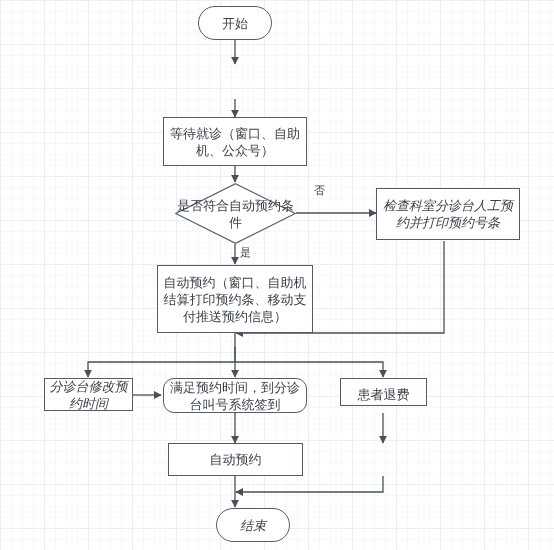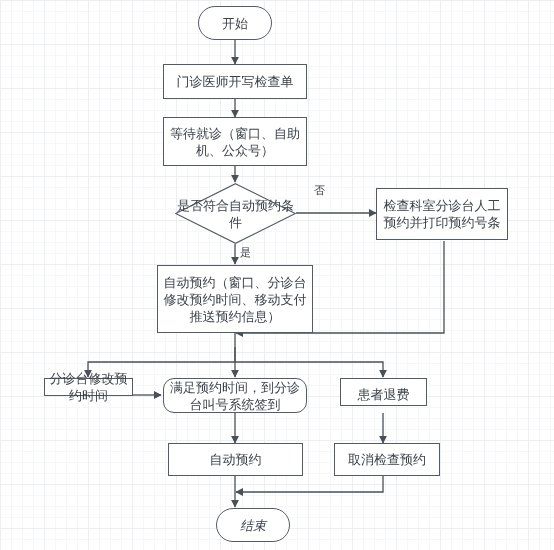--- a/index.html
+++ b/index.html
@@ -111,67 +111,61 @@
       <path d="M 235 476 L 235 507"></path>
 
       <path d="M 383 476 L 383 492 L 236 492"></path>
     </g>
   </svg>
 
   <div class="node terminal" style="left:198px; top:6px; width:74px; height:34px;">
     <span>开始</span>
   </div>
 
-  <div class="node" style="left:163px; top:64px; width:144px; height:35px;">
-    <span>门诊医师开写检查单</span>
-  </div>
 
   <div class="node" style="left:163px; top:117px; width:144px; height:49px;">
     <span>等待就诊（窗口、自助机、公众号）</span>
   </div>
 
   <div class="node decision" style="left:175px; top:183px; width:121px; height:61px;">
     <svg width="121" height="61" viewBox="0 0 121 61">
       <polygon points="60.5,0.7 120.3,30.5 60.5,60.3 0.7,30.5" fill="#ffffff" stroke="#555b66" stroke-width="1.2"></polygon>
     </svg>
     <span class="dtext">是否符合自动预约条件</span>
   </div>
 
   <div class="edge-label" style="left:314px; top:184px;">
     <span>否</span>
   </div>
   <div class="edge-label" style="left:240px; top:246px;">
     <span>是</span>
   </div>
 
-  <div class="node" style="left:376px; top:188px; width:132px; height:52px;">
+  <div class="node" style="left:376px; top:188px; width:144px; height:52px;font-style:italic;">
     <span>检查科室分诊台人工预约并打印预约号条</span>
   </div>
 
   <div class="node" style="left:157px; top:265px; width:156px; height:68px;">
-    <span>自动预约（窗口、分诊台修改预约时间、移动支付推送预约信息）</span>
+    <span>自动预约（窗口、自助机结算打印预约条、移动支付推送预约信息）</span>
   </div>
 
-  <div class="node" style="left:44px; top:378px; width:89px; height:18px;">
+  <div class="node" style="left:44px; top:378px; width:89px; height:33px;font-style:italic;">
     <span>分诊台修改预约时间</span>
   </div>
 
   <div class="node" style="left:163px; top:378px; width:144px; height:35px;border-radius:11px;">
     <span>满足预约时间，到分诊台叫号系统签到</span>
   </div>
 
   <div class="node" style="left:340px; top:378px; width:87px; height:28px;align-items:flex-end;">
     <span>患者退费</span>
   </div>
 
   <div class="node" style="left:168px; top:443px; width:135px; height:33px;">
     <span>自动预约</span>
   </div>
 
-  <div class="node" style="left:334px; top:443px; width:106px; height:33px;">
-    <span>取消检查预约</span>
-  </div>
 
   <div class="node terminal" style="left:216px; top:508px; width:74px; height:34px;font-style:italic;">
     <span>结束</span>
   </div>
 
 </div>
 
 </body></html>

